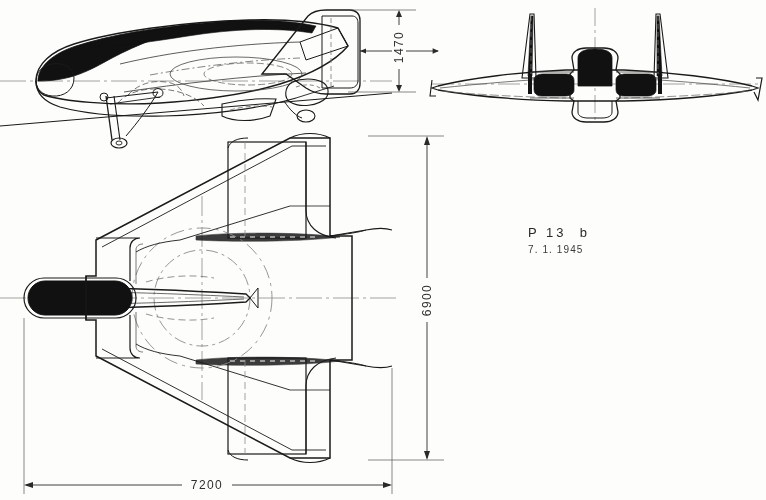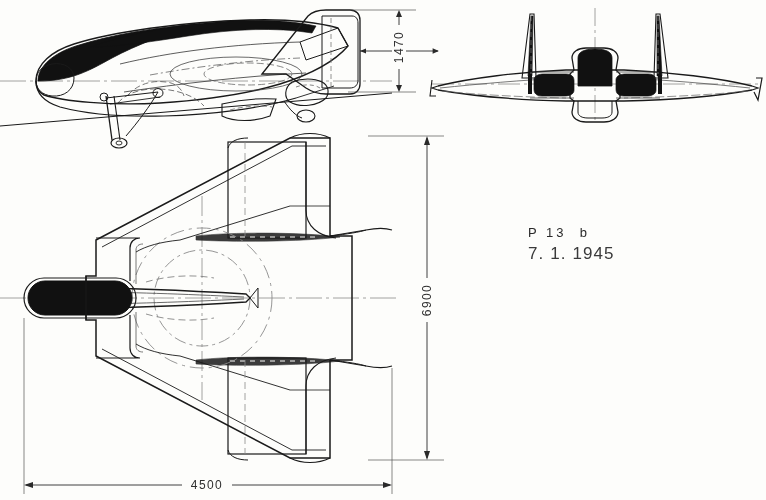--- a/index.html
+++ b/index.html
@@ -34,21 +34,21 @@
   .title-main {
     font-family: "Liberation Sans", sans-serif;
     font-size: 13px;
     letter-spacing: 3px;
     color: #2a2a2a;
     line-height: 1.15;
     white-space: pre;
   }
   .title-date {
     font-family: "Liberation Sans", sans-serif;
-    font-size: 17px;
+    font-size: 10px;
     letter-spacing: 1.1px;
     color: #3a3a3a;
     margin-top: 3px;
     white-space: pre;
   }
   .dim-label {
     position: absolute;
     font-family: "Liberation Sans", sans-serif;
     font-size: 12px;
     letter-spacing: 1.4px;
@@ -325,20 +325,20 @@
       <path d="M383,482 L392,485 L383,488 Z" fill="#2a2a2a"></path>
     </g>
 
     </g>
   </svg>
 
   <div class="dim-label dim-vert" id="dim-1470">1470</div>
 
   <div class="dim-label dim-vert" id="dim-6900">6900</div>
 
-  <div class="dim-label" id="dim-7200">4500</div>
+  <div class="dim-label" id="dim-7200">7200</div>
 
   <div class="title-block">
     <div class="title-main">P 13  b</div>
     <div class="title-date">7. 1. 1945</div>
   </div>
 
 </div>
 
 </body></html>

